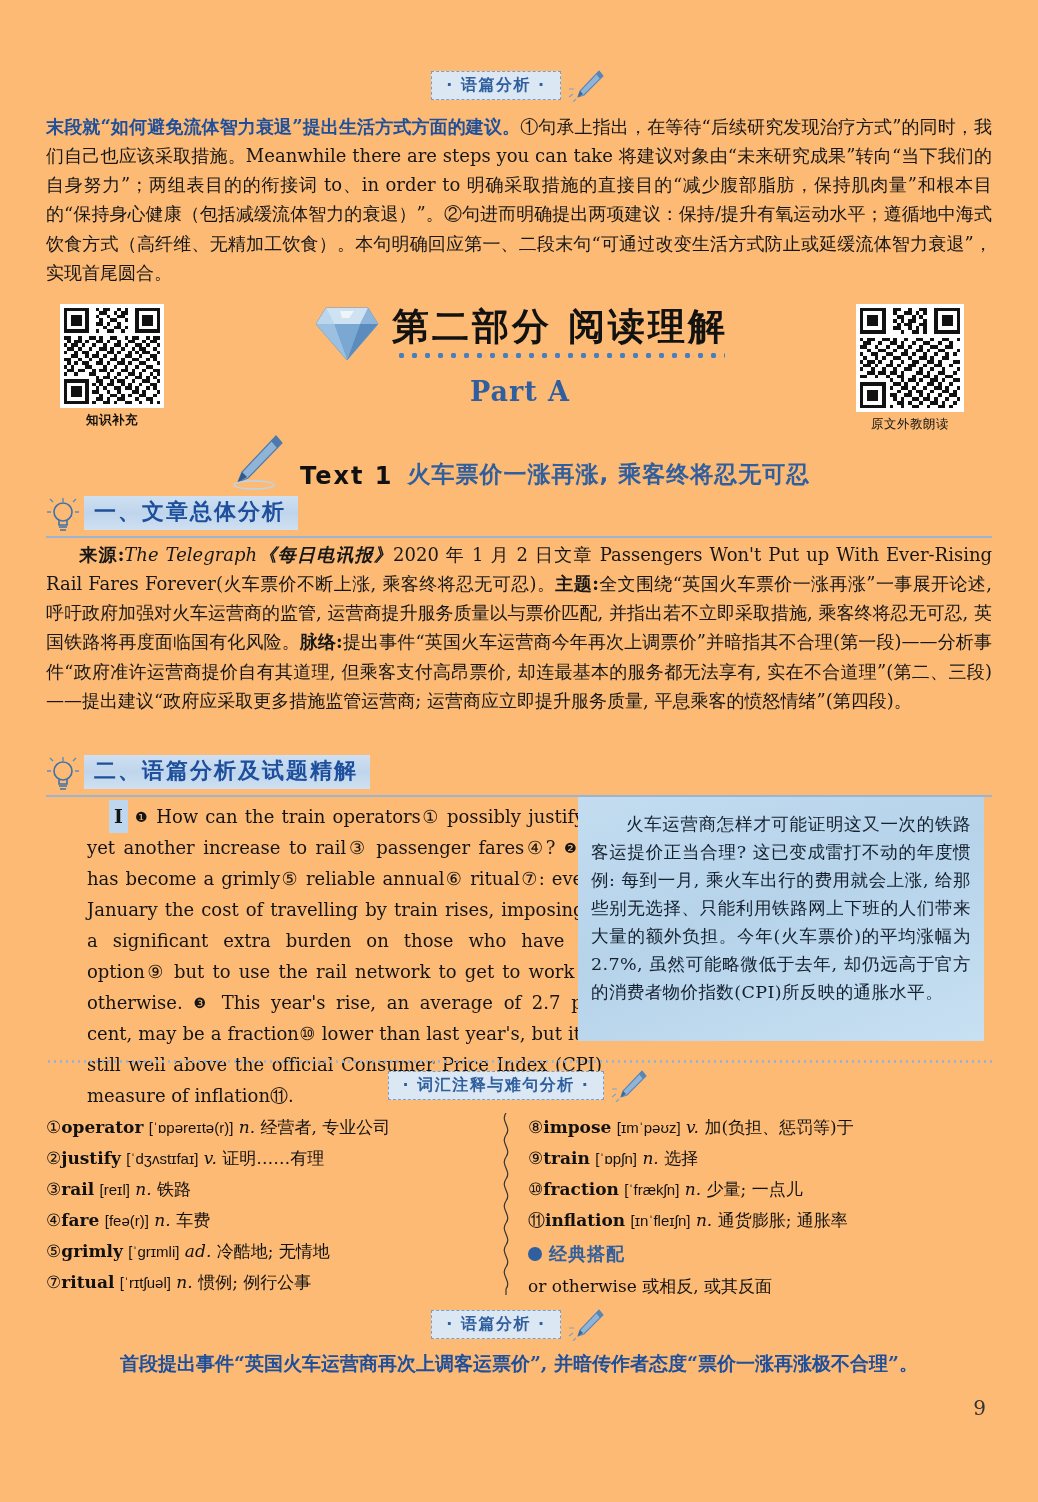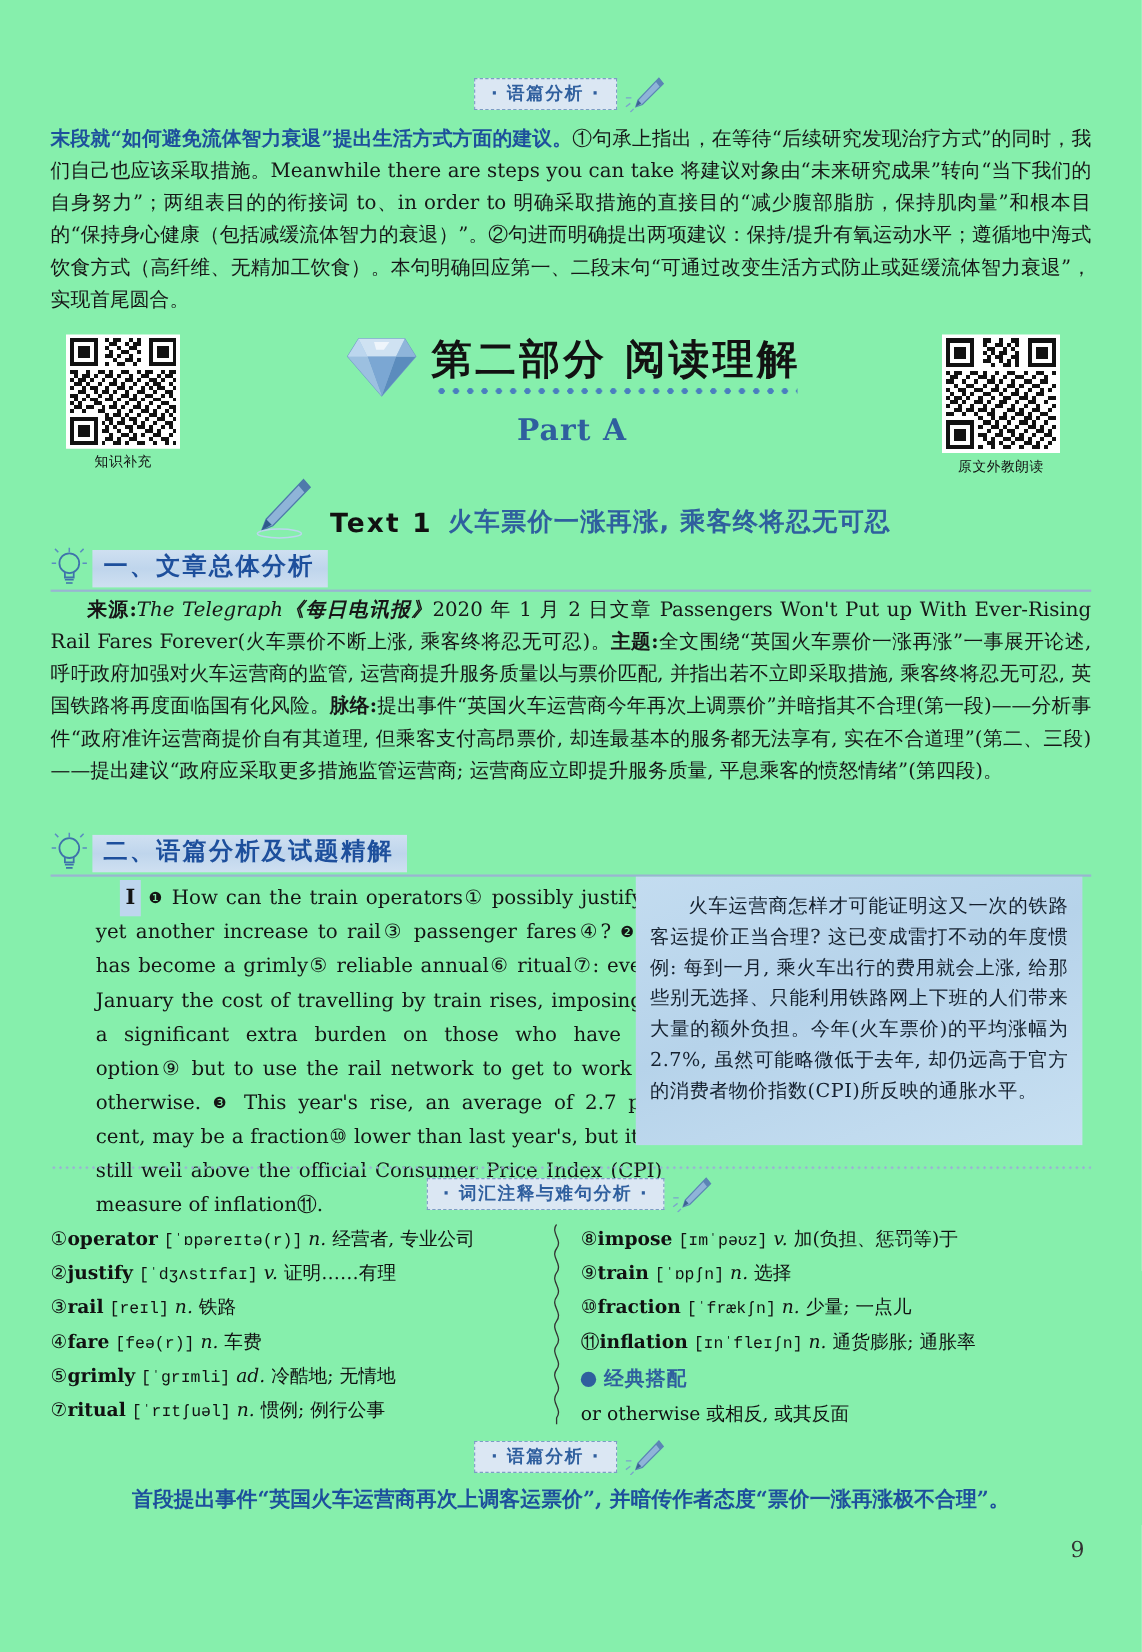--- a/index.html
+++ b/index.html
@@ -14,21 +14,21 @@
     font-family: "DejaVu Serif", "Liberation Serif", serif;
     color: #1a1a1a;
     overflow: hidden;
   }
 
   .page {
     position: absolute;
     left: 0; top: 0;
     width: 1038px;
     height: 1502px;
-    background: #86efac;
+    background: #fdba74;
   }
 
   
   .badge-row {
     display: flex;
     align-items: center;
     justify-content: center;
     gap: 6px;
   }
   .badge {
@@ -141,21 +141,21 @@
     font-size: 23px;
     font-weight: 600;
     color: #2f5f9e;
     letter-spacing: 1px;
   }
   .pen-icon-lg { width: 56px; height: 58px; display:block; }
 
   
   .sec-head {
     display: flex;
-    align-items: flex-end;
+    align-items: flex-start;
     gap: 4px;
   }
   .bulb-icon { width: 34px; height: 38px; display:block; }
   .sec-bar {
     background: linear-gradient(to bottom, #cfe0f1 0%, #bfd5ec 50%, #cfe0f1 100%);
     padding: 2px 12px 3px 10px;
     font-family: "DejaVu Sans", "Liberation Sans", sans-serif;
     font-size: 22px;
     font-weight: bold;
     color: #1d4f9c;
@@ -219,21 +219,21 @@
   }
 
   
   .vocab {
     font-family: "DejaVu Serif", "Liberation Serif", serif;
     font-size: 17px;
     line-height: 1.82;
     color: #111;
   }
   .vocab .w { font-weight: bold; }
-  .vocab .ipa { font-family: Liberation Mono, monospace; font-size: 15px; }
+  .vocab .ipa { font-family: Liberation Sans, sans-serif; font-size: 15px; }
   .vocab .pos { font-style: italic; }
   .collo-head {
     display: flex;
     align-items: center;
     gap: 7px;
     margin-top: 2px;
   }
   .collo-dot {
     width: 14px; height: 14px; border-radius: 50%;
     background: #2f5f9e; display:inline-block;
@@ -277,21 +277,21 @@
       <path d="M6 26 L2 29 M7 21 L2 21 M9 31 L6 34" stroke="#7ba3cc" stroke-width="1.2" fill="none"></path>
     </svg>
   </div>
 
   <div class="cn-para" style="position:absolute; left:46px; top:112px; width:946px;">
     <span class="blue-bold">末段就“如何避免流体智力衰退”提出生活方式方面的建议。</span><span>①句承上指出，在等待“后续研究发现治疗方式”的同时，我们自己也应该采取措施。Meanwhile there are steps you can take 将建议对象由“未来研究成果”转向“当下我们的自身努力”；两组表目的的衔接词 to、in order to 明确采取措施的直接目的“减少腹部脂肪，保持肌肉量”和根本目的“保持身心健康（包括减缓流体智力的衰退）”。②句进而明确提出两项建议：保持/提升有氧运动水平；遵循地中海式饮食方式（高纤维、无精加工饮食）。本句明确回应第一、二段末句“可通过改变生活方式防止或延缓流体智力衰退”，实现首尾圆合。</span>
   </div>
 
   <div class="title-block">
 
-    <div class="qr-box" style="left:56px; top:4px;">
+    <div class="qr-box" style="left:56px; top:4px;font-weight:bold;">
       <svg class="qr-img" viewBox="0 0 29 29" shape-rendering="crispEdges">
         <rect width="29" height="29" fill="#fff"></rect>
         <g fill="#111">
           <rect x="1" y="1" width="7" height="1"></rect>
             <rect x="1" y="7" width="7" height="1"></rect>
           <rect x="1" y="1" width="1" height="7"></rect>
             <rect x="7" y="1" width="1" height="7"></rect>
           <rect x="3" y="3" width="3" height="3"></rect>
           <rect x="21" y="1" width="7" height="1"></rect>
             <rect x="21" y="7" width="7" height="1"></rect>

